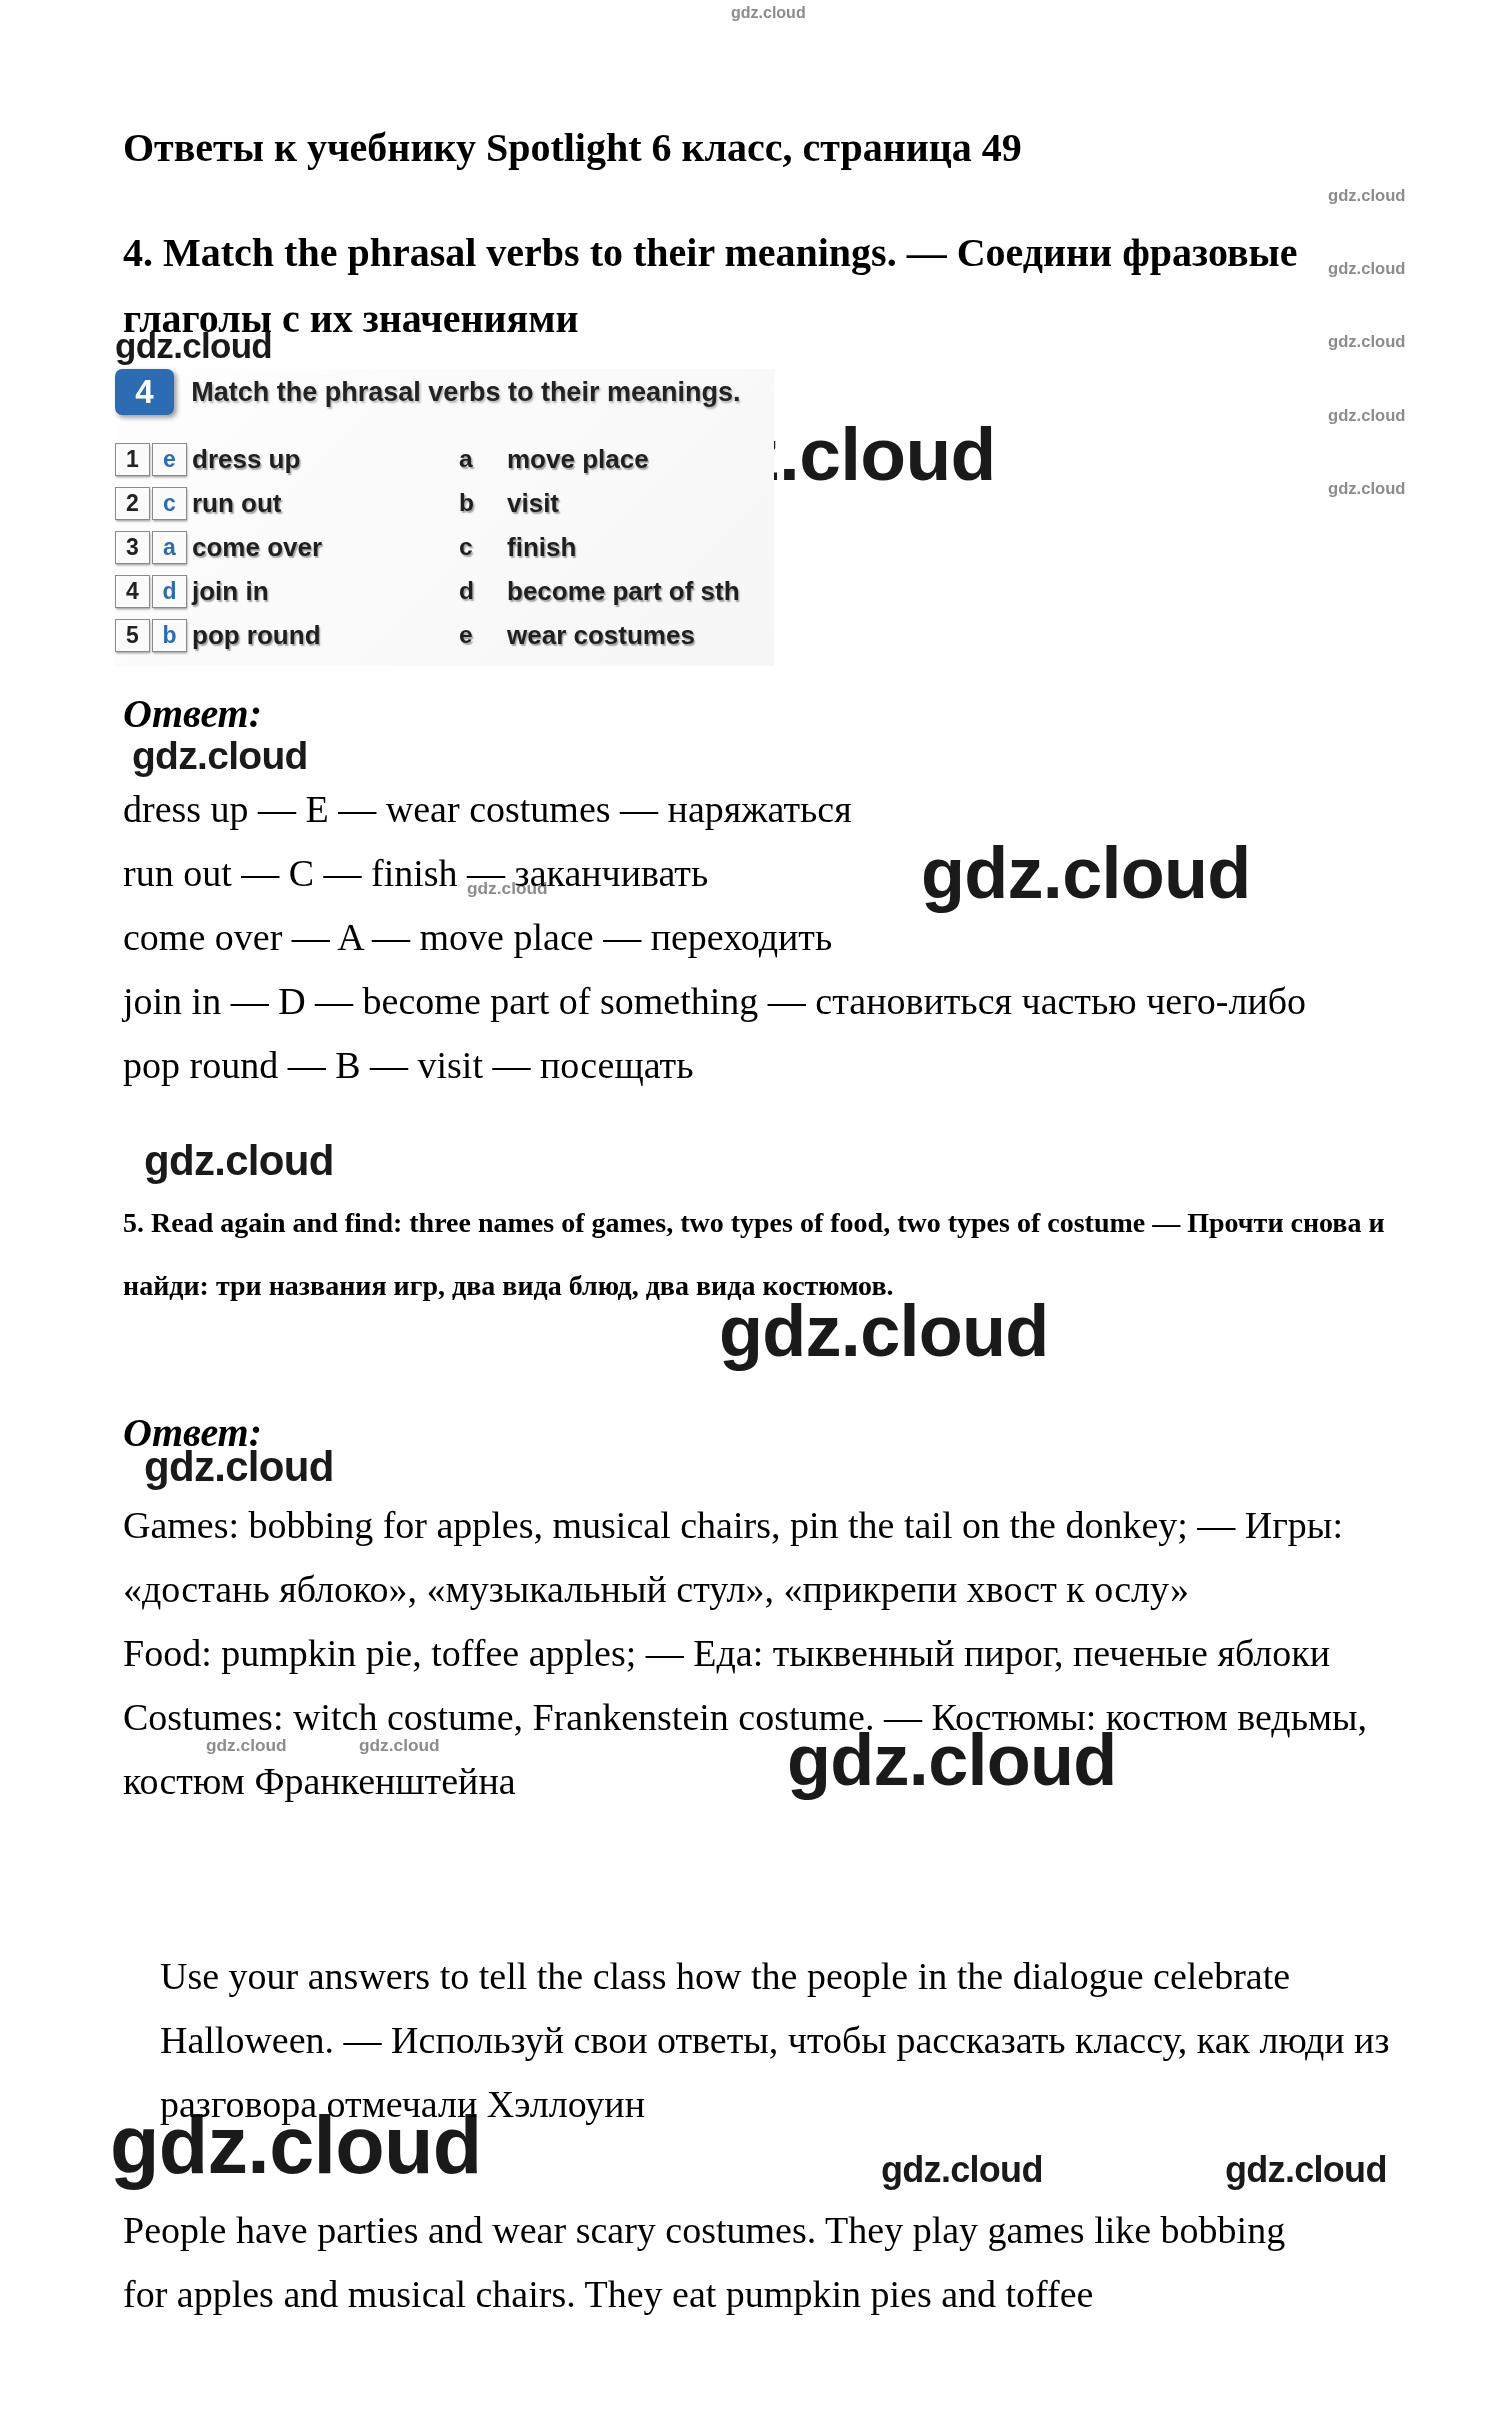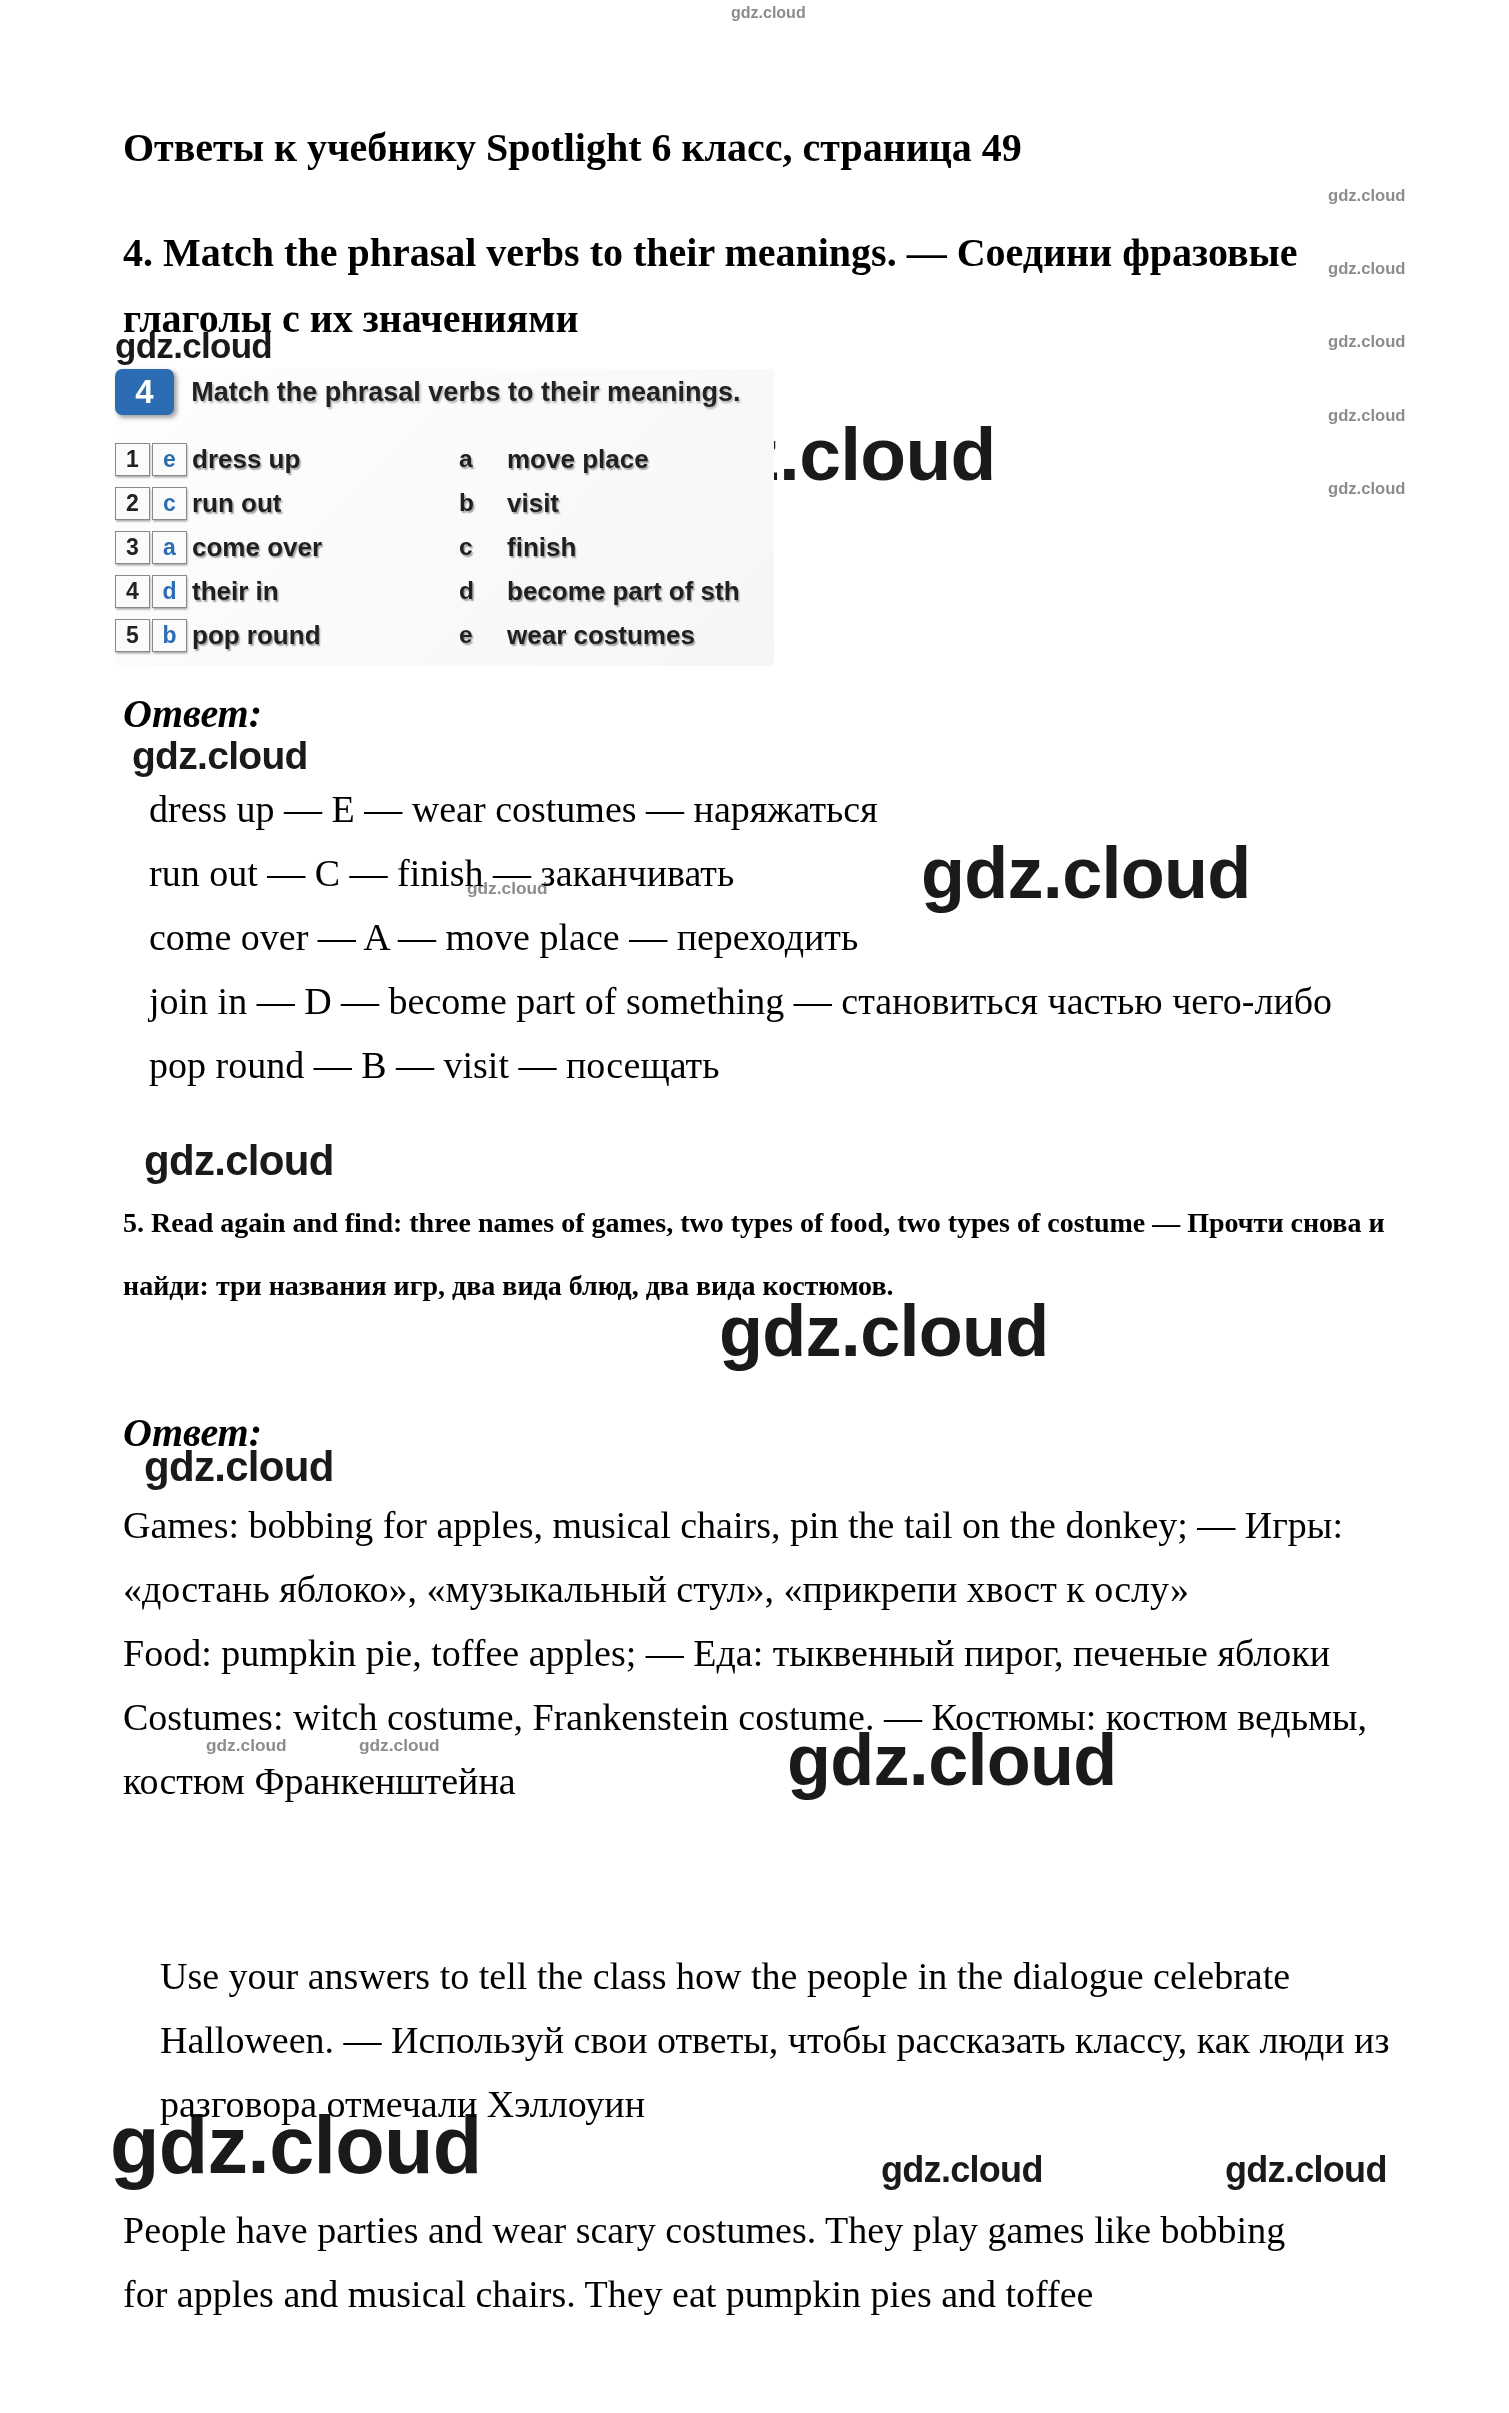--- a/index.html
+++ b/index.html
@@ -49,21 +49,21 @@
     position:absolute; left:123px; top:1191px; width:1326px;
     font-size:28px; font-weight:700; line-height:63px;
   }
   .otvet {
     position:absolute; font-size:40px; font-weight:700; font-style:italic;
   }
   #otvet1 { left:123px; top:690px; }
   #otvet2 { left:123px; top:1409px; }
   .answers { position:absolute; left:123px; font-size:38px; line-height:64px; }
   .answers p { margin:0; }
-  #answers4 { top:777px; width:1225px;margin-left:26px; }
+  #answers4 { top:777px; width:1225px; }
   #answers5 { top:1493px; width:1268px; }
   #task5text { position:absolute; left:123px; top:1944px; width:1304px; font-size:38px; line-height:64px;margin-left:37px; }
   #final     { position:absolute; left:123px; top:2198px; width:1196px; font-size:38px; line-height:64px; }
 
   
   .textbook {
     position:absolute; left:115px; top:369px; width:659px; height:297px;
     font-family:"Liberation Sans", sans-serif;
     background:linear-gradient(135deg,#fefefe 0%,#f6f6f6 100%);
   }
@@ -156,21 +156,21 @@
       <div class="tb-row">
         <span class="tb-box">3</span>
         <span class="tb-box letter">a</span>
         <span class="tb-phrase">come over</span>
         <span class="tb-right-letter">c</span>
         <span class="tb-right-phrase">finish</span>
       </div>
       <div class="tb-row">
         <span class="tb-box">4</span>
         <span class="tb-box letter">d</span>
-        <span class="tb-phrase">their in</span>
+        <span class="tb-phrase">join in</span>
         <span class="tb-right-letter">d</span>
         <span class="tb-right-phrase">become part of sth</span>
       </div>
       <div class="tb-row">
         <span class="tb-box">5</span>
         <span class="tb-box letter">b</span>
         <span class="tb-phrase">pop round</span>
         <span class="tb-right-letter">e</span>
         <span class="tb-right-phrase">wear costumes</span>
       </div>

